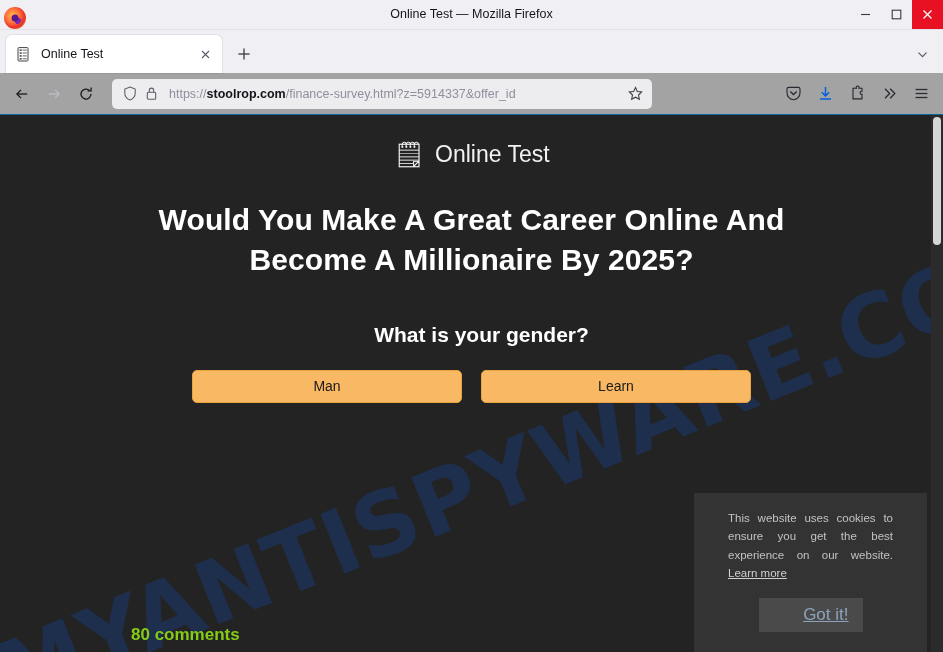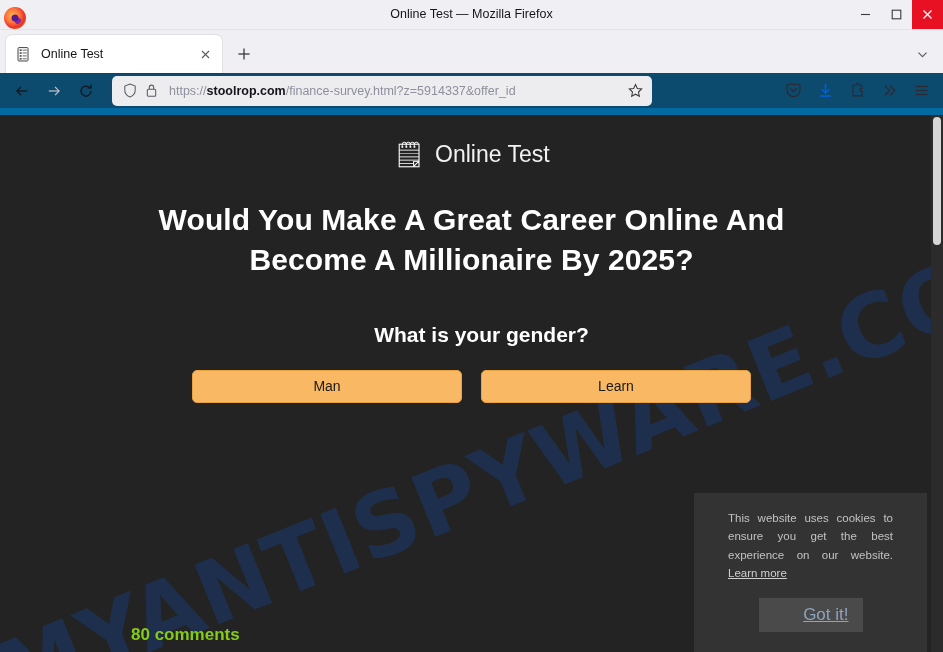--- a/index.html
+++ b/index.html
@@ -117,25 +117,25 @@
     margin-left: auto;
     margin-bottom: 5px;
     width: 30px; height: 28px;
     display: flex; align-items: center; justify-content: center;
     color: #5b5b66;
   }
 
   
   .navbar {
     height: 42px;
-    background: #0c4a6e;
+    background: #a3a3a3;
     display: flex;
     align-items: center;
     padding: 0 6px;
-    border-bottom: 7px solid #0369a1;
+    border-bottom: 1px solid #0369a1;
   }
   .nav-btn {
     width: 32px; height: 32px;
     display: flex; align-items: center; justify-content: center;
     color: #15141a;
     border-radius: 4px;
     flex: 0 0 auto;
   }
   .nav-btn.disabled { color: #bfbfc8; }
 

